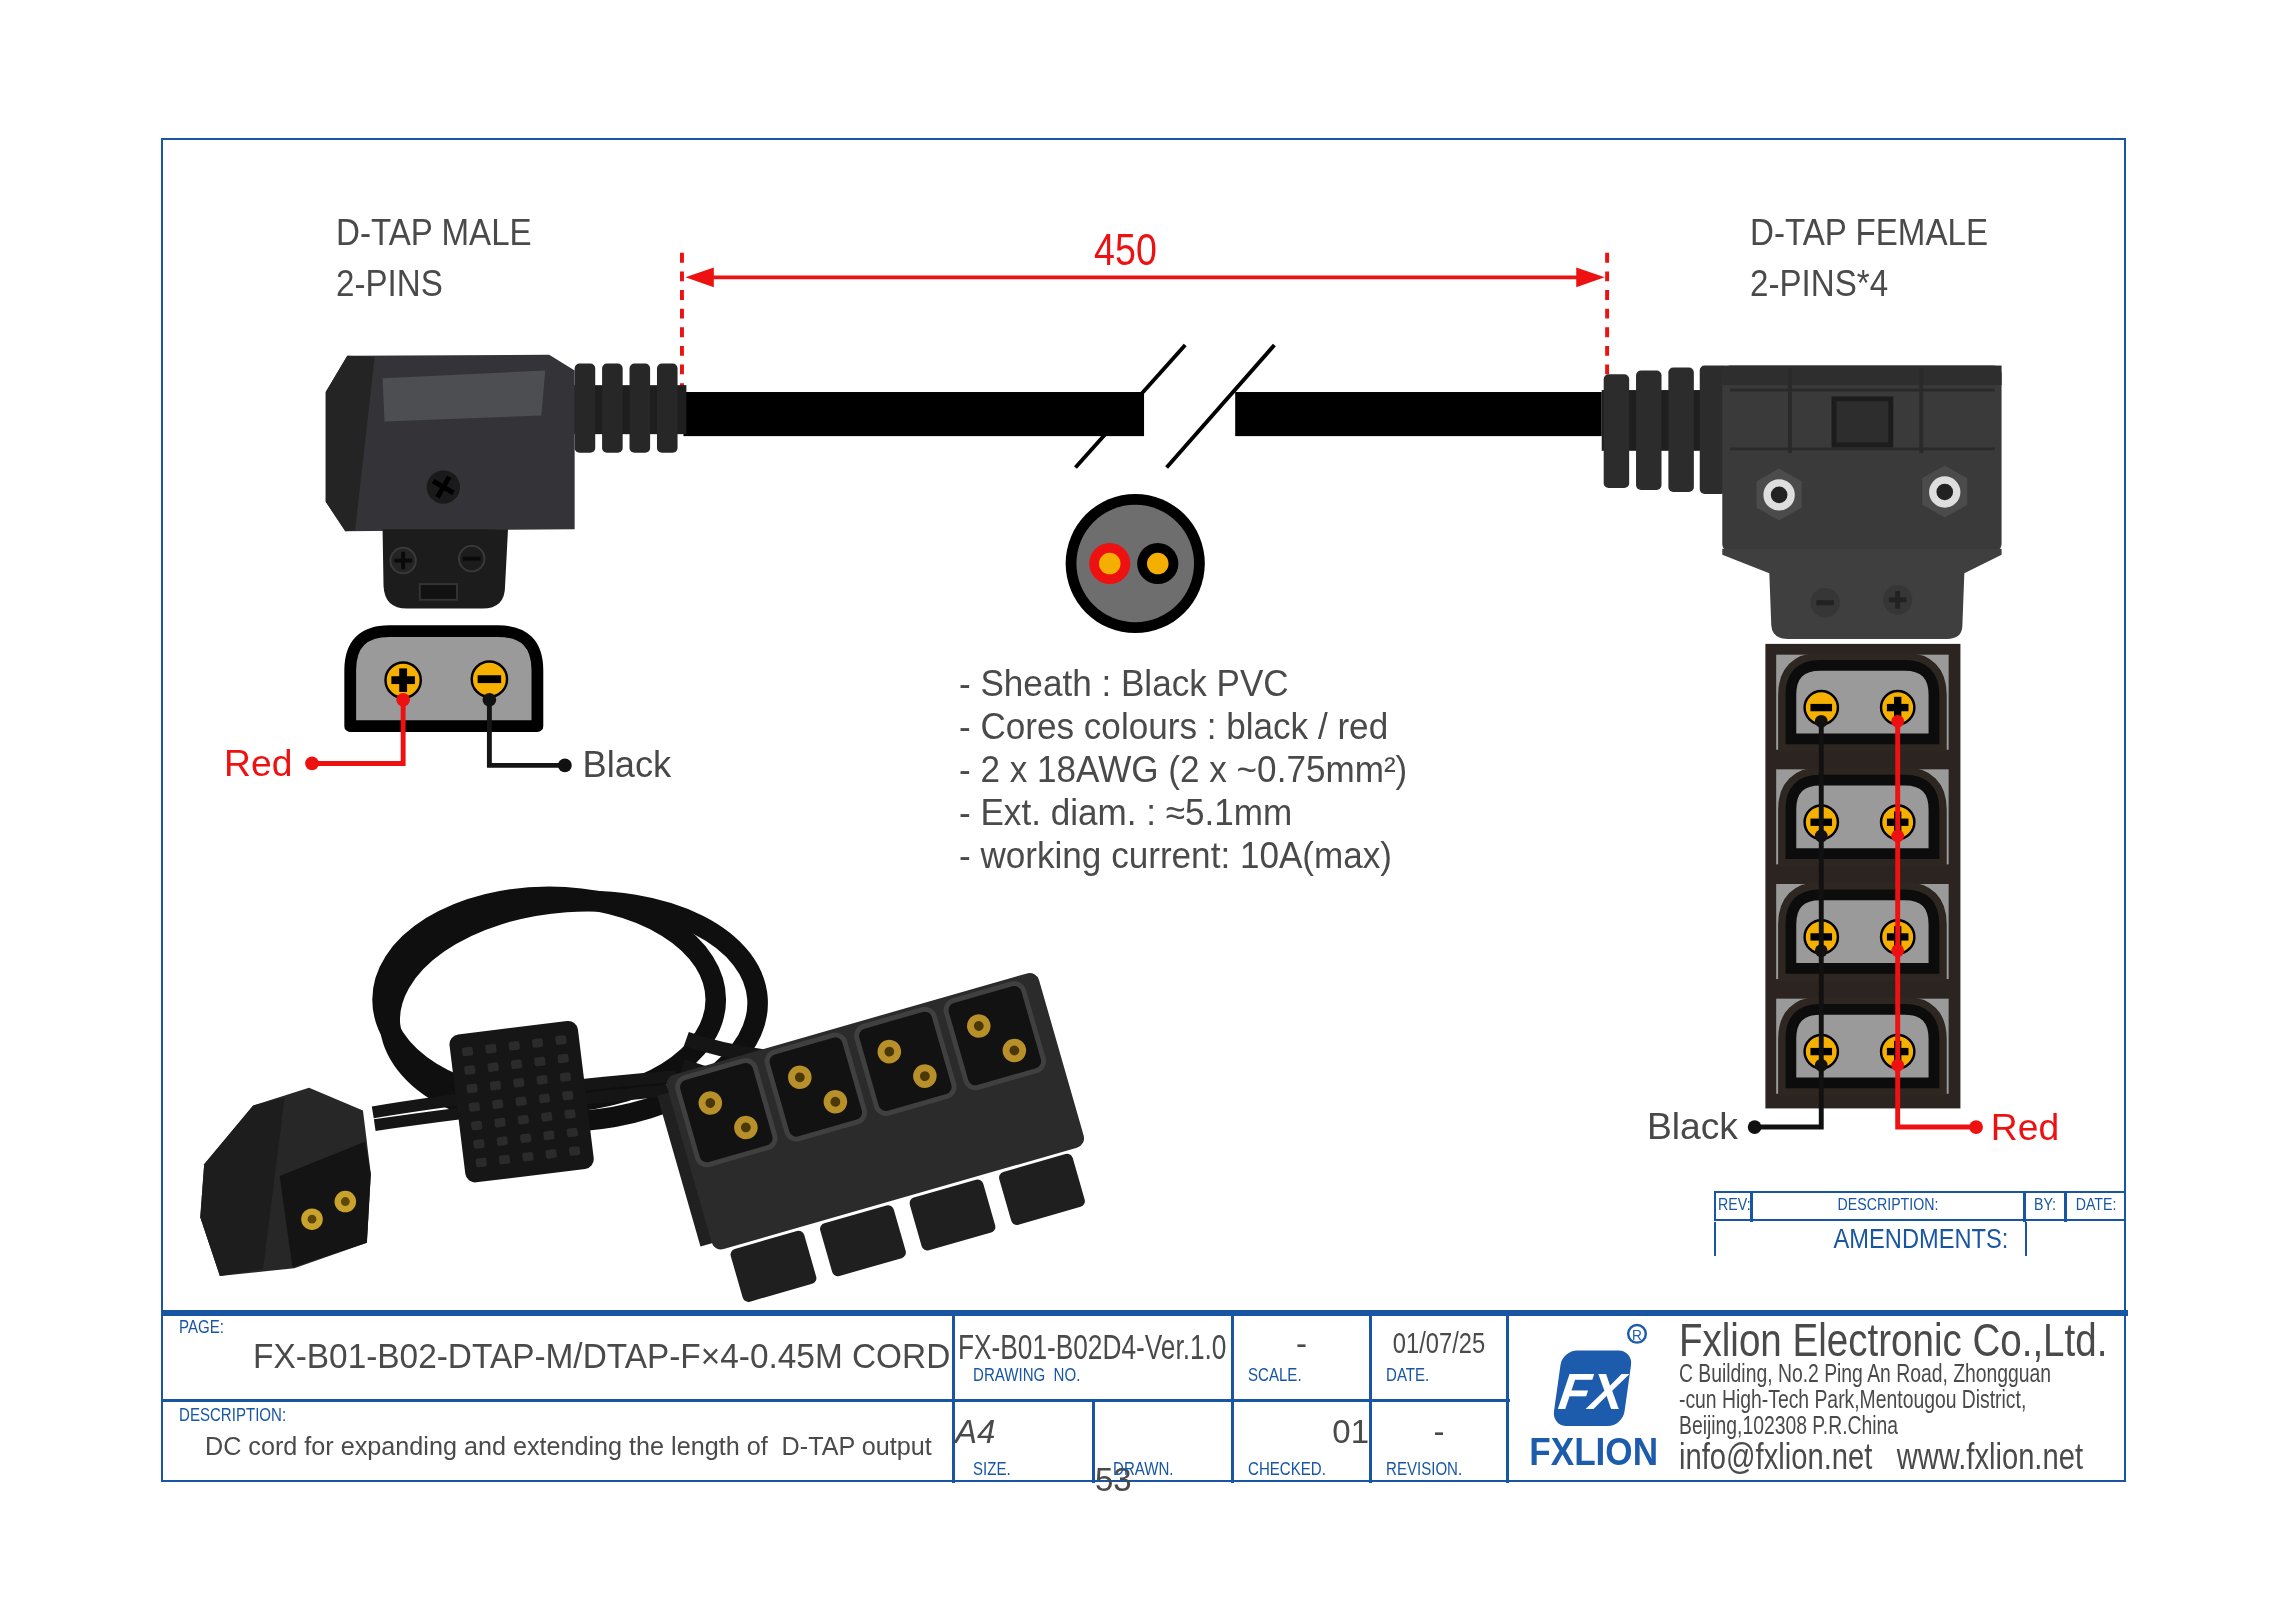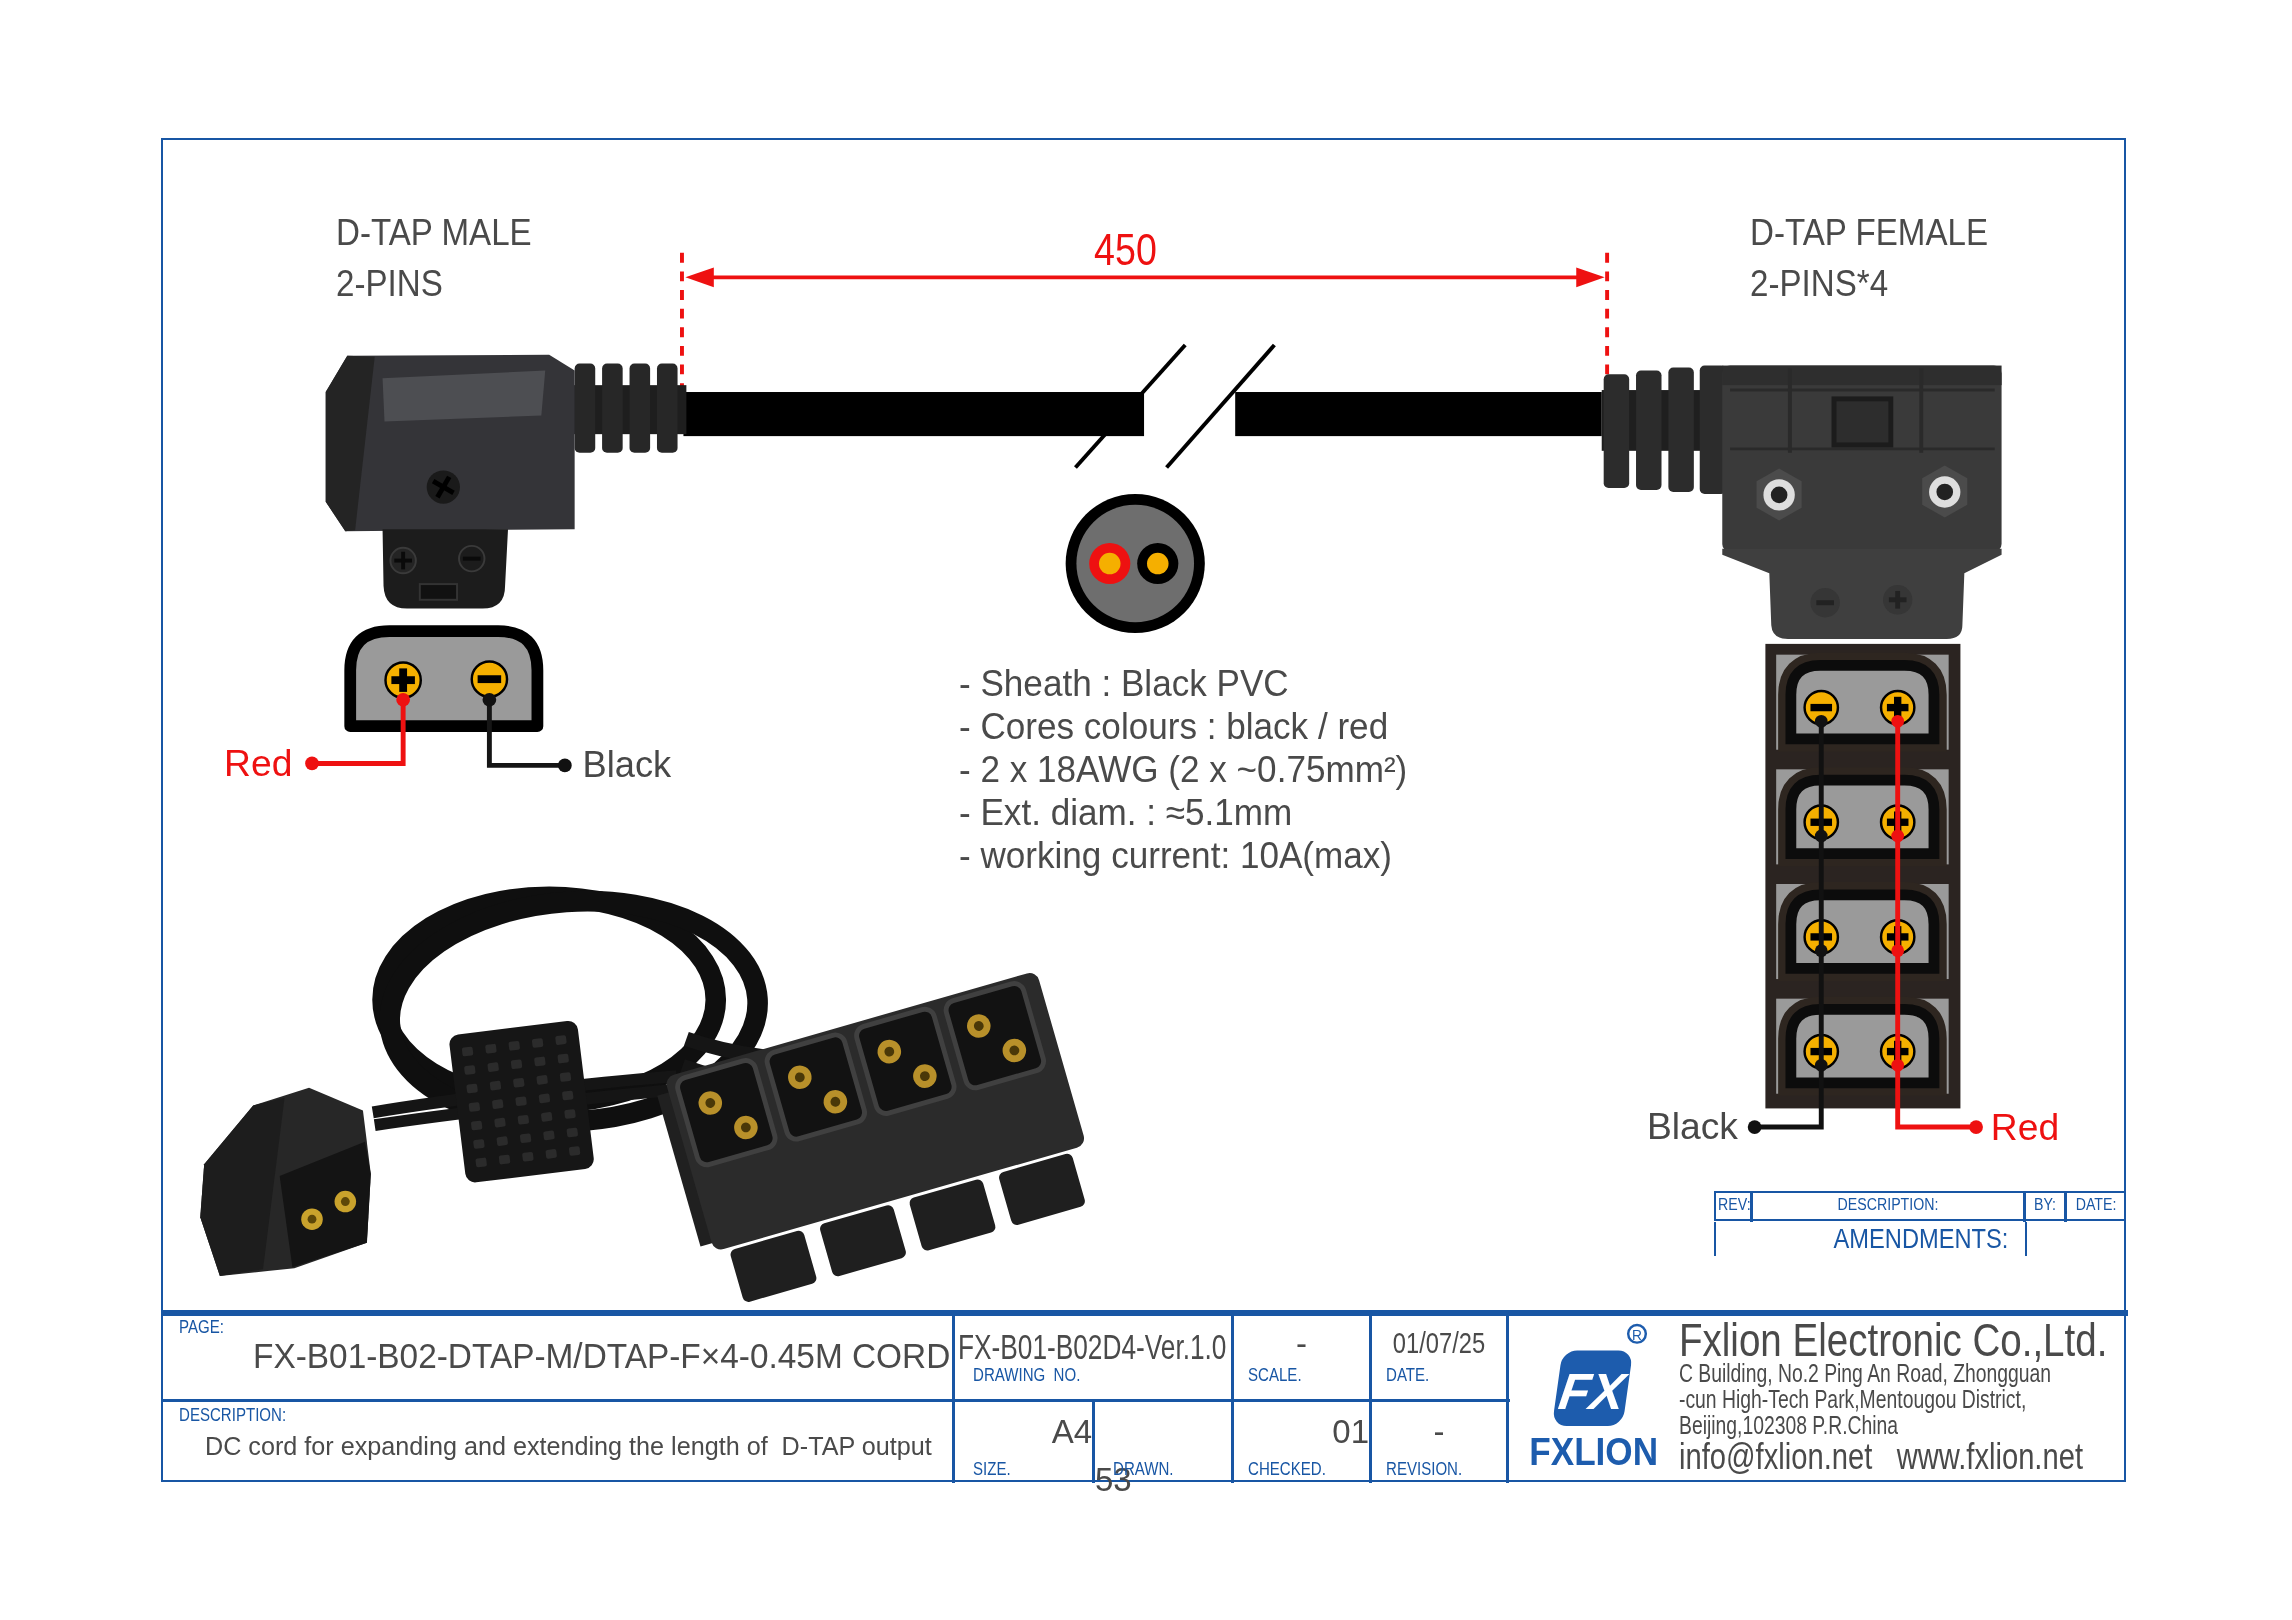--- a/index.html
+++ b/index.html
@@ -286,21 +286,21 @@
 <div class="abs blue lh1 sx" style="left:179px;top:1406px;font-size:18.6px;transform:scaleX(.81);">DESCRIPTION:</div>
 <div class="abs gray lh1 sx" style="left:205px;top:1433px;font-size:26.5px;transform:scaleX(.95);white-space:nowrap;">DC cord for expanding and extending the length of&nbsp; D-TAP output</div>
 
 <div class="abs gray lh1 sx" style="left:958px;top:1329px;font-size:35px;transform:scaleX(.75);white-space:nowrap;">FX-B01-B02D4-Ver.1.0</div>
 <div class="abs blue lh1 sx" style="left:973px;top:1366px;font-size:18.6px;transform:scaleX(.81);">DRAWING&nbsp; NO.</div>
 <div class="abs gray lh1" style="left:1234px;top:1327px;width:135px;text-align:center;font-size:33px;">-</div>
 <div class="abs blue lh1 sx" style="left:1248px;top:1366px;font-size:18.6px;transform:scaleX(.81);">SCALE.</div>
 <div class="abs gray lh1" style="left:1372px;top:1328px;width:134px;text-align:center;font-size:30px;transform:scaleX(.79);transform-origin:center;">01/07/25</div>
 <div class="abs blue lh1 sx" style="left:1386px;top:1366px;font-size:18.6px;transform:scaleX(.81);">DATE.</div>
 
-<div class="abs gray lh1" style="left:955px;top:1415px;width:137px;text-align:right;font-size:33px;">A4</div>
+<div class="abs gray lh1" style="left:955px;top:1415px;width:137px;text-align:left;font-size:33px;font-style:italic;">A4</div>
 <div class="abs blue lh1 sx" style="left:973px;top:1460px;font-size:18.6px;transform:scaleX(.81);">SIZE.</div>
 <div class="abs gray lh1" style="left:1095px;top:1415px;width:132px;text-align:left;font-size:33px;margin-top:48px;">53</div>
 <div class="abs blue lh1 sx" style="left:1113px;top:1460px;font-size:18.6px;transform:scaleX(.81);">DRAWN.</div>
 <div class="abs gray lh1" style="left:1234px;top:1415px;width:135px;text-align:right;font-size:33px;">01</div>
 <div class="abs blue lh1 sx" style="left:1248px;top:1460px;font-size:18.6px;transform:scaleX(.81);">CHECKED.</div>
 <div class="abs gray lh1" style="left:1372px;top:1415px;width:134px;text-align:center;font-size:33px;">-</div>
 <div class="abs blue lh1 sx" style="left:1386px;top:1460px;font-size:18.6px;transform:scaleX(.81);">REVISION.</div>
 
 <div class="abs gray lh1 sx" style="left:1679px;top:1316px;font-size:47px;transform:scaleX(.82);white-space:nowrap;">Fxlion Electronic Co.,Ltd.</div>
 <div class="abs gray sx" style="left:1679px;top:1360px;font-size:26.5px;line-height:26px;transform:scaleX(.73);white-space:nowrap;">C Building, No.2 Ping An Road, Zhongguan<br>-cun High-Tech Park,Mentougou District,<br>Beijing,102308 P.R.China</div>

